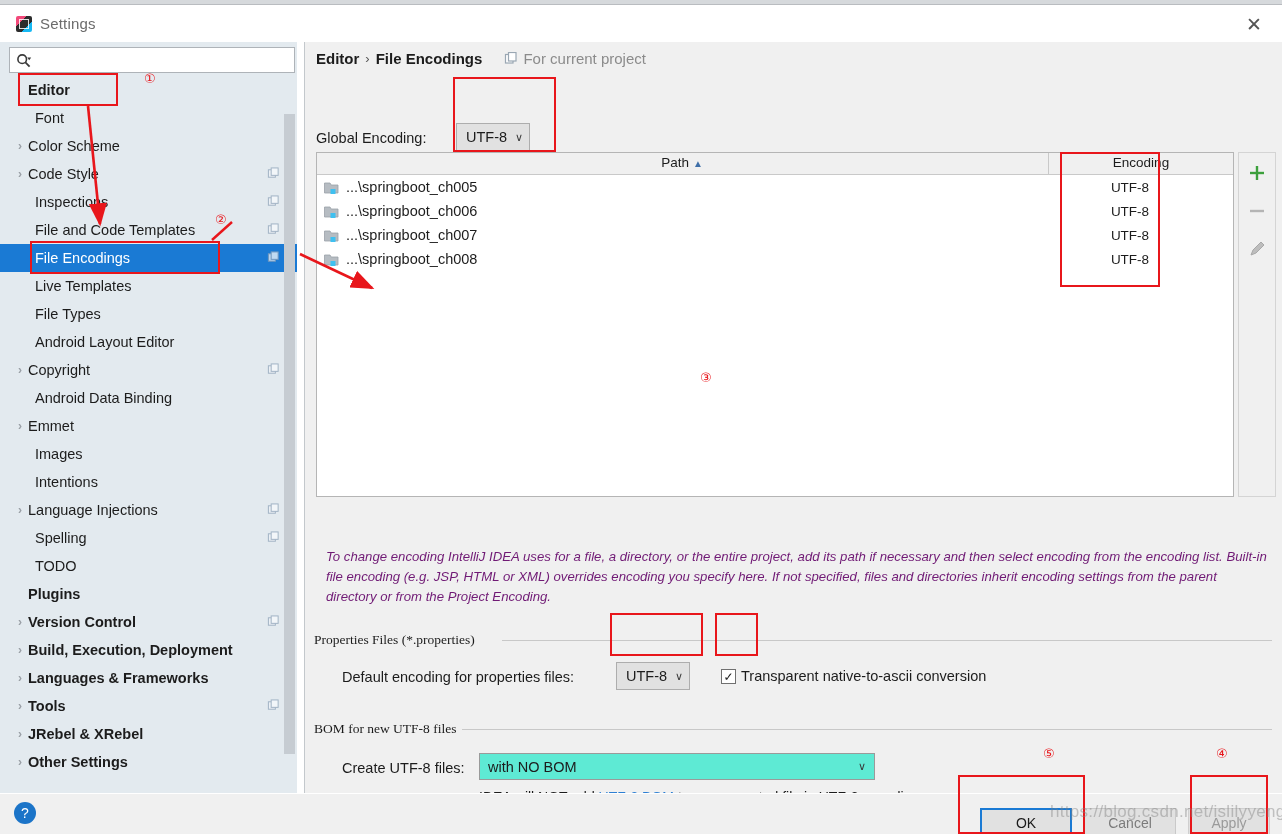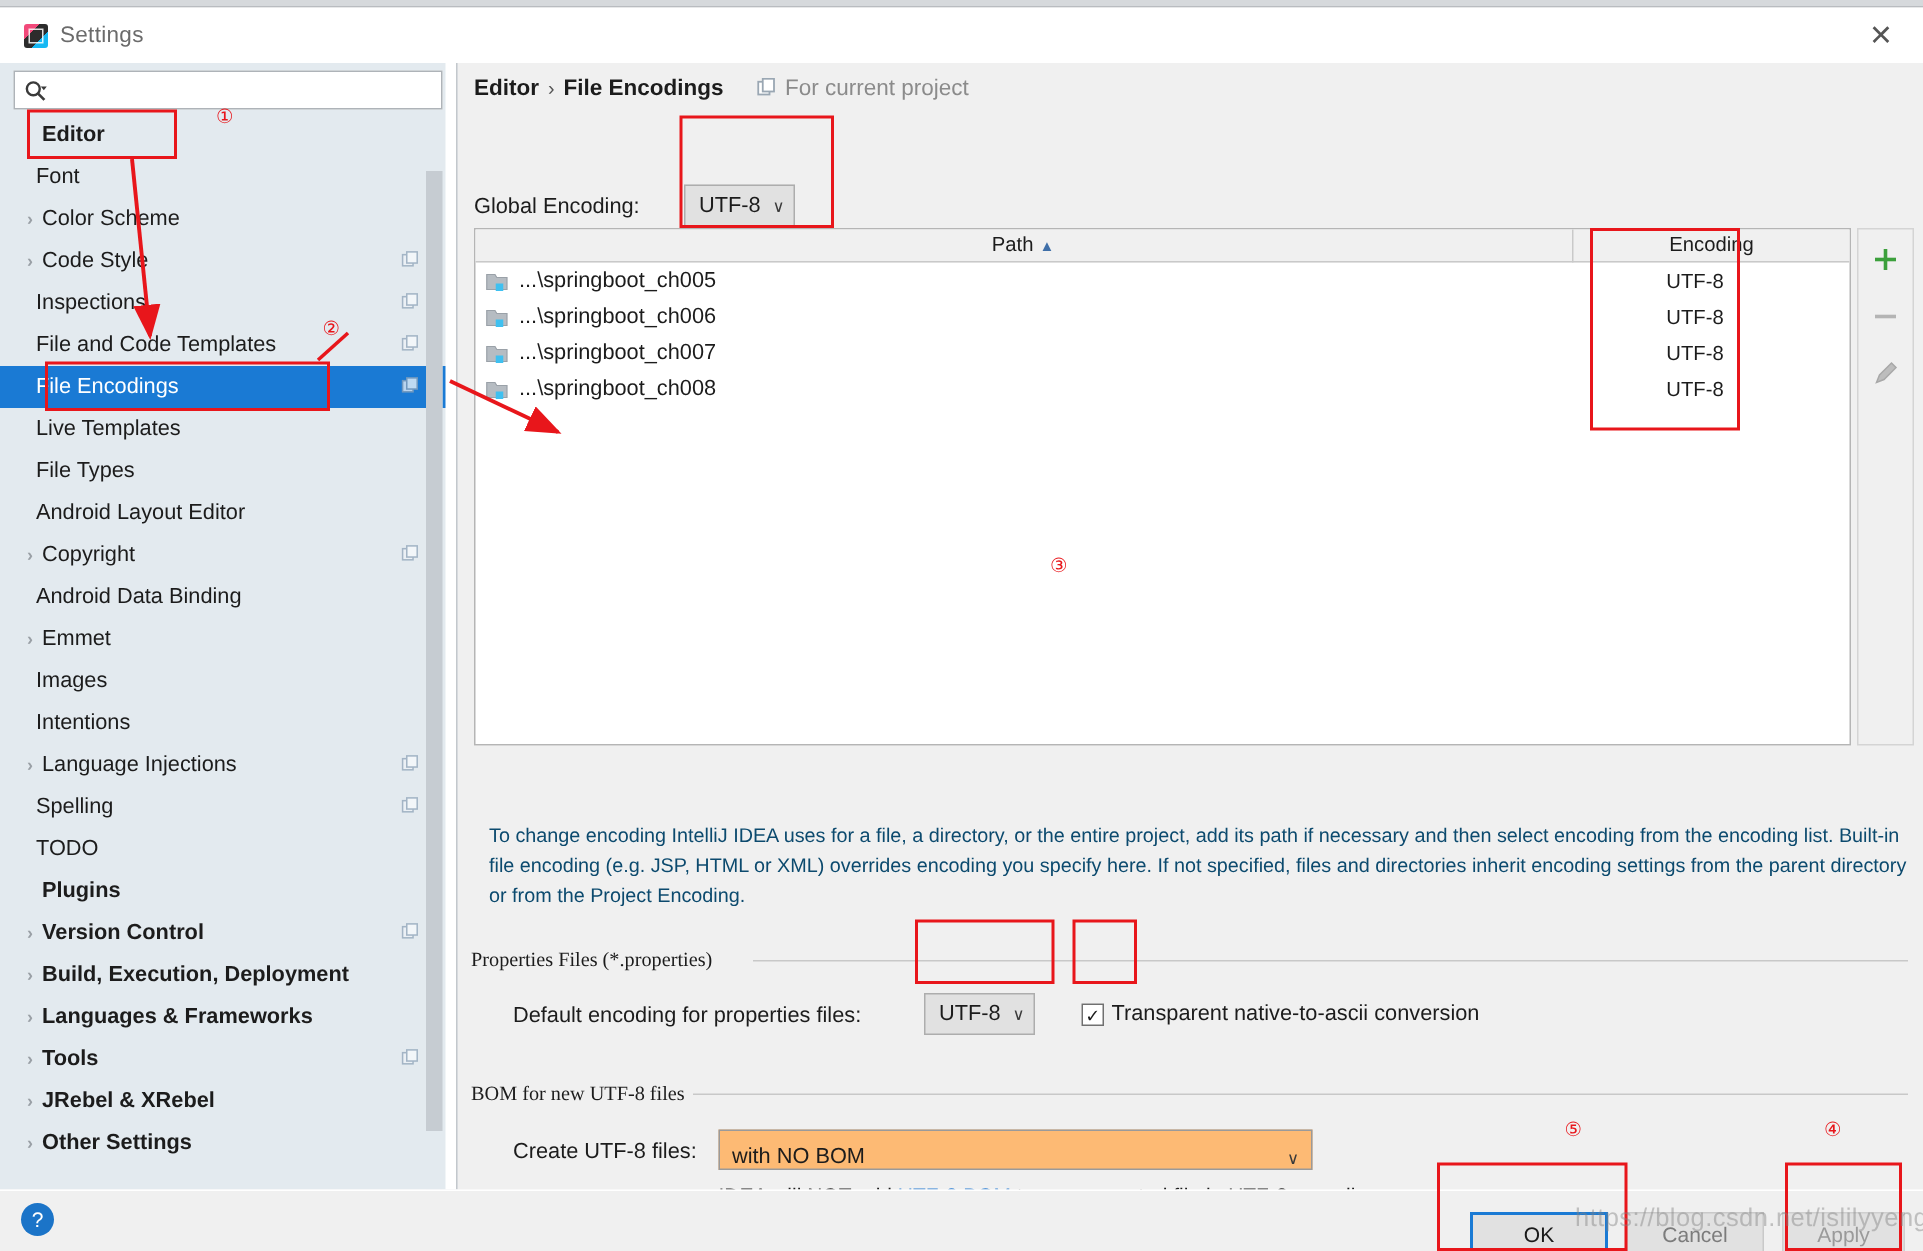--- a/index.html
+++ b/index.html
@@ -76,21 +76,21 @@
     display: flex; align-items: center;
     padding-left: 12px;
     font-size: 14.5px; color: #1c1c1c;
     white-space: nowrap;
   }
   .node.sel { background: #1a7ad4; color: #ffffff; }
   .node .arrow {
     width: 16px; min-width: 16px; text-align: center;
     color: #9aa0a6; font-size: 12px; font-weight: 700;
   }
-  .node.indent1 { padding-left: 24px; }
+  .node.indent1 { padding-left: 35px; }
   .node .label { }
   .node.bold .label { font-weight: 700; }
   .node .copyicon {
     position: absolute; right: 24px; top: 7px;
     width: 13px; height: 13px; opacity: .75;
   }
   .sb-track {
     position: absolute; right: 9px; top: 34px; width: 11px; height: 717px;
     background: #e3eaef;
   }
@@ -188,42 +188,42 @@
 
   .tbtns {
     position: absolute; left: 932px; top: 110px; width: 38px; height: 345px;
     background: #f0f0f0; border: 1px solid #d4d4d4;
     display: flex; flex-direction: column; align-items: center; padding-top: 8px; gap: 14px;
   }
   .tbtn { width: 24px; height: 24px; display:flex; align-items:center; justify-content:center; }
 
   .desc {
     position: absolute; left: 20px; top: 505px; width: 945px;
-    font-size: 13.2px; line-height: 20px; color: #0c4a6e;
+    font-size: 13.2px; line-height: 20px; color: #701a75; font-style: italic;
   }
 
   
   .group-title {
     position: absolute; font-size: 13.5px; color: #1c1c1c; background: #f0f0f0;
     padding-right: 6px; z-index: 2; font-family: Liberation Serif, serif;
   }
   .group-line {
     position: absolute; height: 1px; background: #c8c8c8;
   }
 
   .checkbox {
     position: absolute; width: 15px; height: 15px;
     border: 1px solid #707070; background: #fff;
     display: flex; align-items: center; justify-content: center;
   }
   .checkbox .tick { font-size: 12px; color: #1a1a1a; line-height: 1; }
 
   .wide-combo {
-    position: absolute; height: 27px; background: #fdba74; border: 1px solid #9a9a9a;
-    display: flex; align-items: flex-end; padding: 0 8px;
+    position: absolute; height: 27px; background: #5eead4; border: 1px solid #9a9a9a;
+    display: flex; align-items: center; padding: 0 8px;
     font-size: 14.5px; color: #1c1c1c; gap: 16px;
   }
   .wide-combo .caret { margin-left: auto; color: #3a3a3a; font-size: 11px; }
 
   .hint { position: absolute; font-size: 14px; color: #1c1c1c; }
   .hint .lnk { color: #2d7fd3; }
 
   
   .ann-box {
     position: absolute; border: 2px solid #e8161b; pointer-events: none; z-index: 40;

